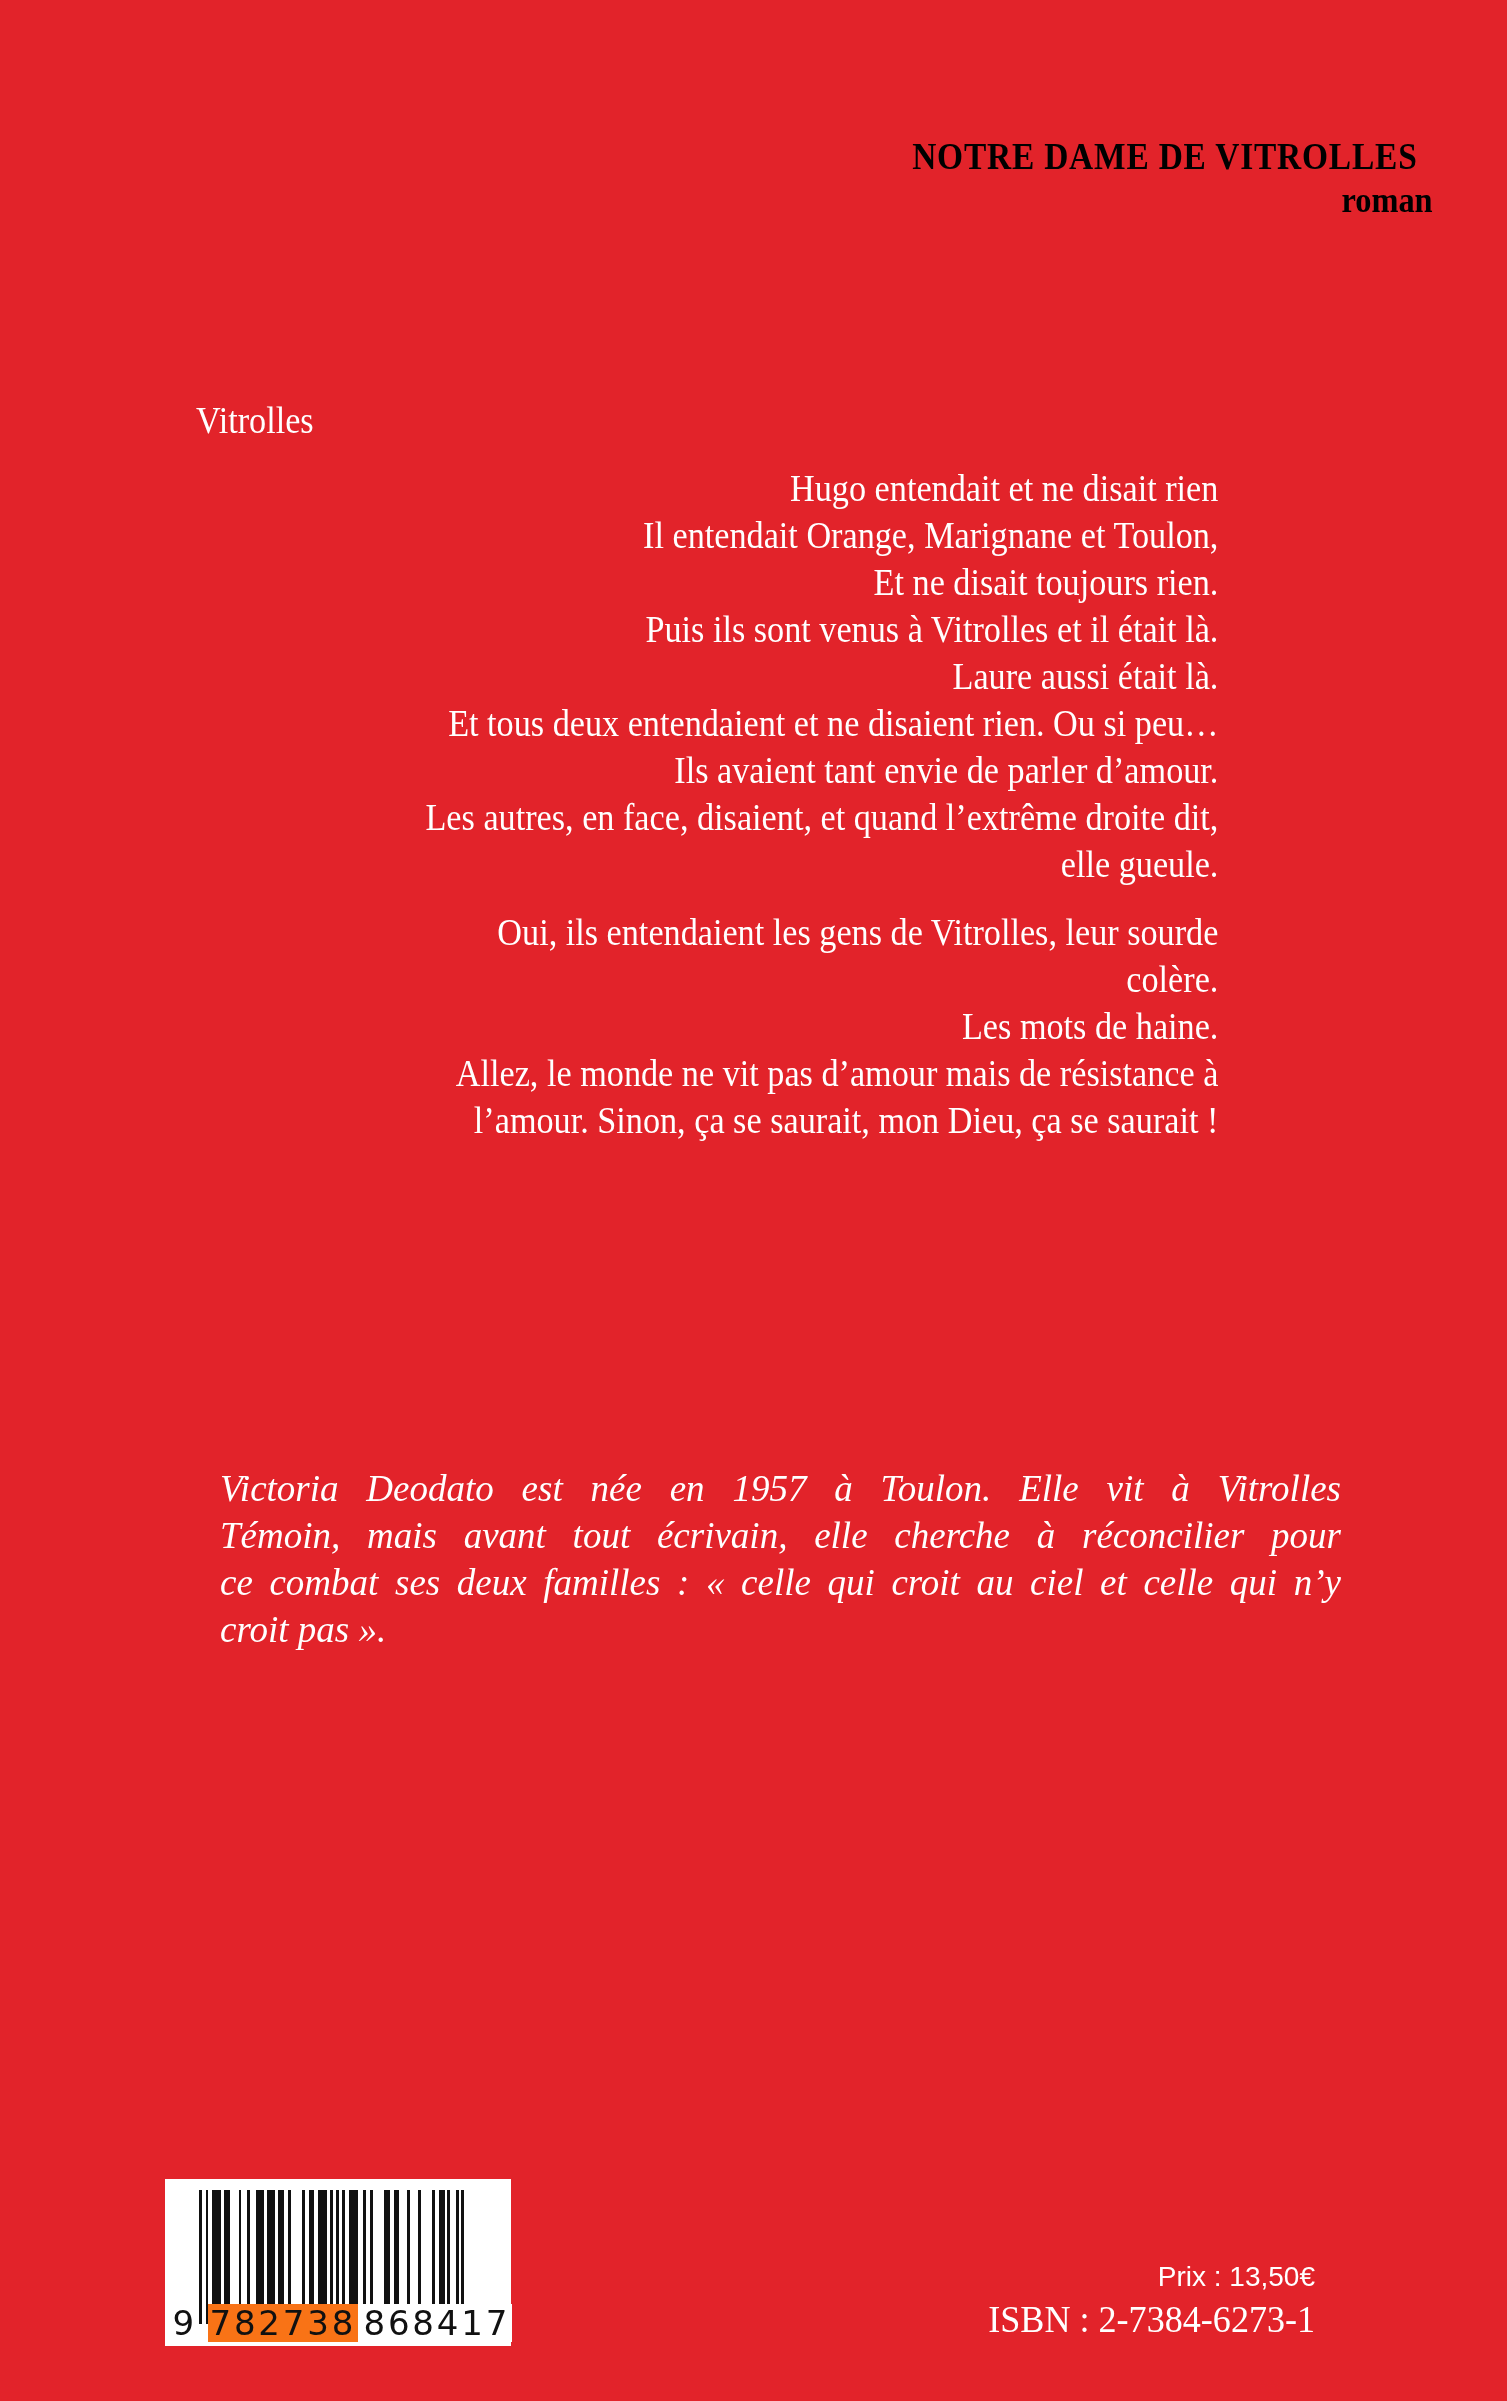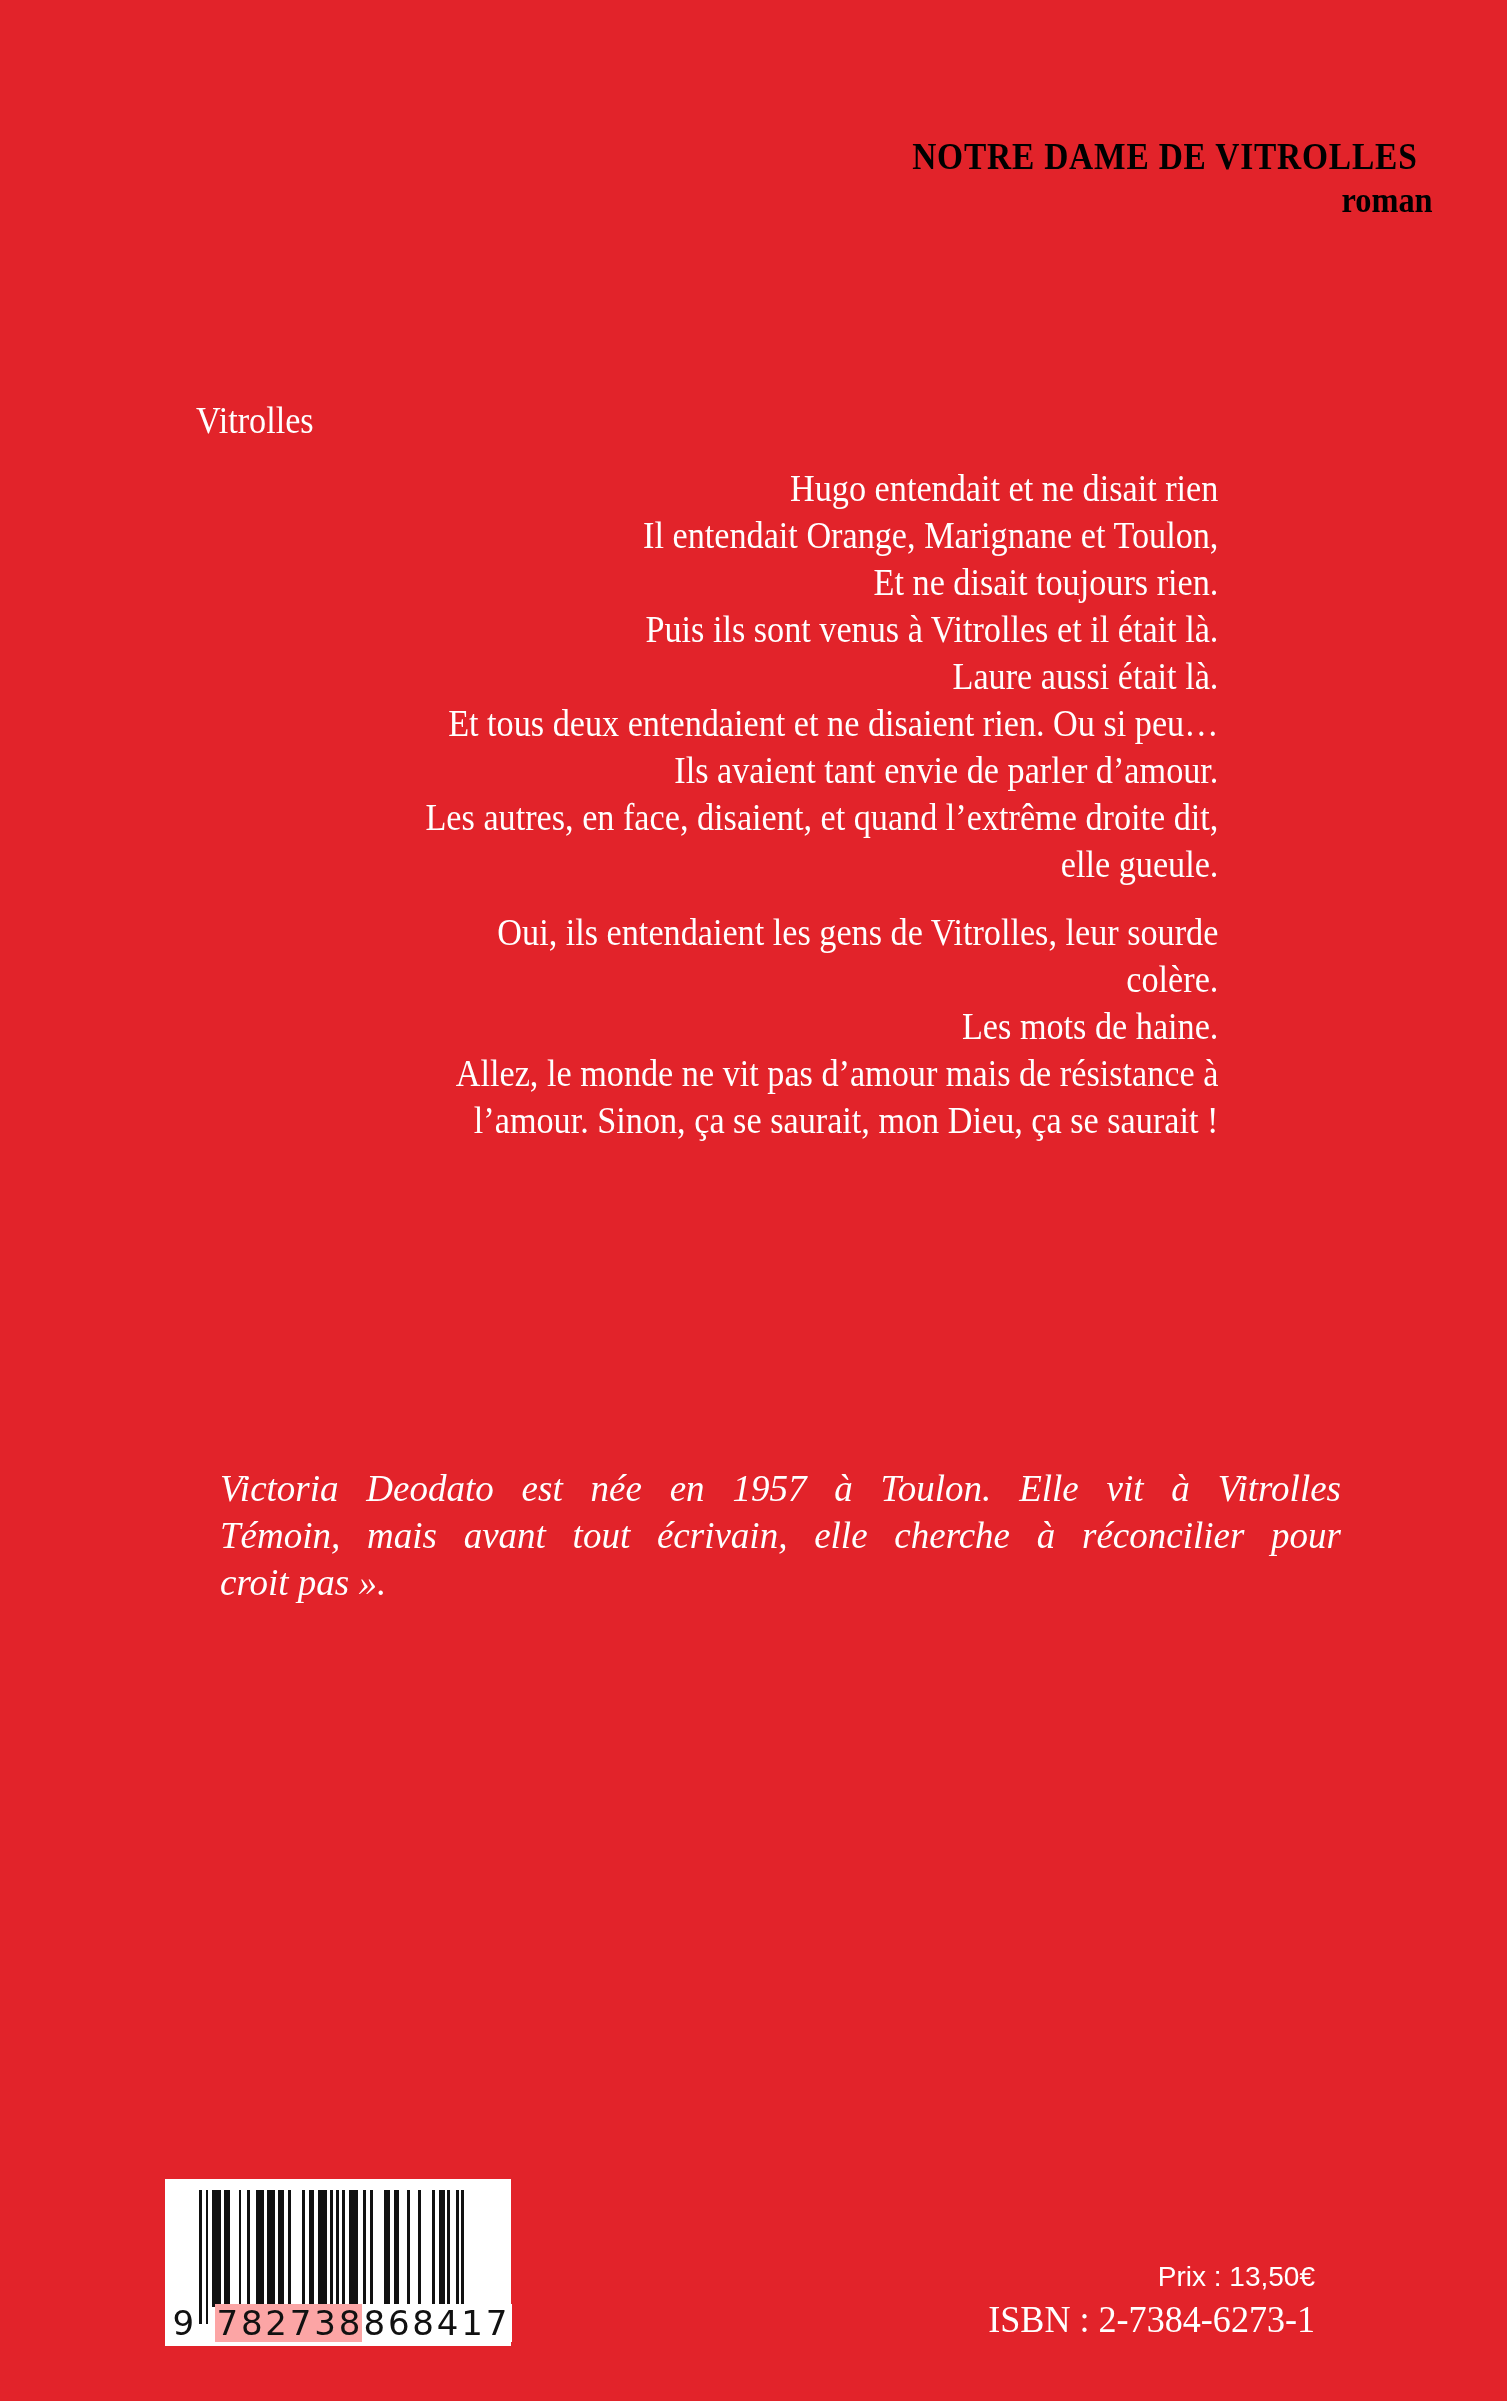--- a/index.html
+++ b/index.html
@@ -48,21 +48,21 @@
   }
   .bar { background: #111; height: 117px; flex: none; }
   .bar.long { height: 134px; }
   .gap { flex: none; }
   .barcode-digits {
     position: absolute; left: 7.6px; top: 125px; width: 331px;
     font-family: "DejaVu Sans", sans-serif; font-size: 34px; color: #111;
     letter-spacing: 2.8px; line-height: 38px;
   }
   .barcode-digits .lead { position: absolute; left: 0; top: 0; }
-  .barcode-digits .grp1 { position: absolute; left: 42px; top: 0; background: #fca5a5; padding: 0 1.9px; }
+  .barcode-digits .grp1 { position: absolute; left: 35px; top: 0; background: #f97316; padding: 0 1.9px; }
   .barcode-digits .grp2 { position: absolute; left: 189px; top: 0; background: #fff; padding: 0 1.9px; }
   .price {
     position: absolute; right: 193px; top: 2260px;
     font-family: "Liberation Sans", "DejaVu Sans", sans-serif; font-size: 28px; line-height: 34px;
   }
   .isbn {
     position: absolute; right: 193px; top: 2298px;
     font-family: "Liberation Serif", serif; font-size: 38px; line-height: 42px;
     transform: scaleX(0.95); transform-origin: right;
   }
@@ -98,20 +98,21 @@
     <span class="line">Les mots de haine.</span>
     <span class="line">Allez, le monde ne vit pas d’amour mais de résistance à</span>
     <span class="line">l’amour. Sinon, ça se saurait, mon Dieu, ça se saurait !</span>
   </div>
 
 </div>
 
 <div class="bio">
   <span class="line">Victoria Deodato est née en 1957 à Toulon. Elle vit à Vitrolles</span>
   <span class="line">Témoin, mais avant tout écrivain, elle cherche à réconcilier pour</span>
+  <span class="line">ce combat ses deux familles : « celle qui croit au ciel et celle qui n’y</span>
   <span class="line last">croit pas ».</span>
 </div>
 
 <div class="barcode-box">
   <div class="bars">
     <div class="bar long" style="width:2.8px"></div>
       <div class="gap" style="width:3.8px"></div>
     <div class="bar long" style="width:2.8px"></div>
       <div class="gap" style="width:3.8px"></div>
     <div class="bar" style="width:8.5px"></div>

